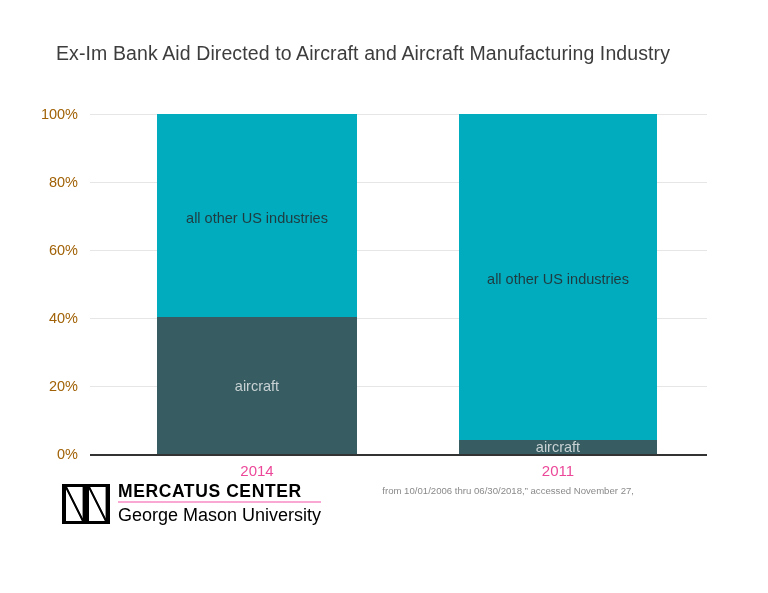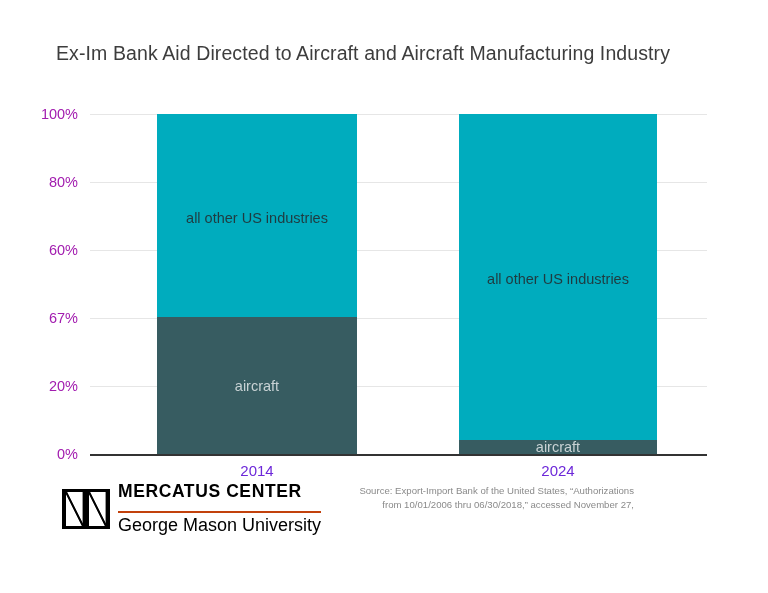--- a/index.html
+++ b/index.html
@@ -67,21 +67,21 @@
     left: 0;
     top: 114px;
     width: 78px;
     height: 340px;
   }
   .yaxis .tick {
     position: absolute;
     right: 0;
     transform: translateY(-50%);
     font-size: 14.5px;
-    color: #a21caf;
+    color: #a16207;
     text-align: left;
     white-space: nowrap;
   }
 
   
   .bar {
     position: absolute;
     bottom: 0;
     margin-top: 44px;
   }
@@ -105,21 +105,21 @@
   }
   .label-on-teal { color: #1f3b40; }
   .label-on-dark { color: #c8d2d4; }
 
   
   .xlabel {
     position: absolute;
     top: 462px;
     text-align: center;
     font-size: 15px;
-    color: #6d28d9;
+    color: #ec4899;
     white-space: nowrap;
   }
 
   
   .logo {
     position: absolute;
     left: 62px;
     top: 482px;
     display: flex;
     align-items: center;
@@ -134,22 +134,22 @@
     display: flex;
     flex-direction: column;
     justify-content: center;
   }
   .logo-line1 {
     font-size: 17.5px;
     font-weight: bold;
     letter-spacing: 0.6px;
     color: #000000;
     line-height: 1.05;
-    border-bottom: 2px solid #c2410c;
-    padding-bottom: 11px;
+    border-bottom: 2px solid #f9a8d4;
+    padding-bottom: 1px;
   }
   .logo-line2 {
     font-size: 18px;
     font-weight: normal;
     color: #000000;
     line-height: 1.15;
     padding-top: 2px;
   }
 
   
@@ -169,21 +169,21 @@
 <body>
 
 <div id="page">
 
   <div class="chart-title">Ex-Im Bank Aid Directed to Aircraft and Aircraft Manufacturing Industry</div>
 
   <div class="yaxis">
     <div class="tick" style="top:0%;">100%</div>
     <div class="tick" style="top:20%;">80%</div>
     <div class="tick" style="top:40%;">60%</div>
-    <div class="tick" style="top:60%;">67%</div>
+    <div class="tick" style="top:60%;">40%</div>
     <div class="tick" style="top:80%;">20%</div>
     <div class="tick" style="top:100%;">0%</div>
   </div>
 
   <div class="plot">
 
     <div class="gridline" style="top:0px;"></div>
     <div class="gridline" style="top:68px;"></div>
     <div class="gridline" style="top:136px;"></div>
     <div class="gridline" style="top:204px;"></div>
@@ -200,21 +200,21 @@
       <div class="seg seg-other" style="bottom:4.1%; height:95.9%;"></div>
       <div class="seg seg-aircraft" style="bottom:0; height:4.1%;"></div>
       <div class="seg-label label-on-teal" style="top:157px;">all other US industries</div>
       <div class="seg-label label-on-dark" style="top:325px;">aircraft</div>
     </div>
 
     <div class="axis-baseline"></div>
   </div>
 
   <div class="xlabel" style="left:157px; width:200px;">2014</div>
-  <div class="xlabel" style="left:459px; width:198px;">2024</div>
+  <div class="xlabel" style="left:459px; width:198px;">2011</div>
 
   <div class="logo">
     <svg class="logo-mark" viewBox="0 0 48 40">
       <rect x="0" y="0" width="48" height="40" fill="#000000"></rect>
       <polygon points="3,37 3,3 20,37" fill="#ffffff"></polygon>
       <polygon points="22,3 22,37 5,3" fill="#ffffff" transform="translate(0,0)"></polygon>
       <polygon points="26,37 26,3 43,37" fill="#ffffff"></polygon>
       <polygon points="45,3 45,37 28,3" fill="#ffffff"></polygon>
       <rect x="0" y="0" width="48" height="40" fill="none" stroke="#000000" stroke-width="0"></rect>
       <polygon points="3,3 20,37 22,37 5,3" fill="#000000"></polygon>
@@ -224,17 +224,16 @@
       <rect x="2.4" y="3" width="1.6" height="34" fill="#000000"></rect>
       <rect x="25.4" y="3" width="1.6" height="34" fill="#000000"></rect>
     </svg>
     <div class="logo-text">
       <div class="logo-line1">MERCATUS CENTER</div>
       <div class="logo-line2">George Mason University</div>
     </div>
   </div>
 
   <div class="source">
-    <div>Source: Export-Import Bank of the United States, “Authorizations</div>
     <div>from 10/01/2006 thru 06/30/2018,” accessed November 27,</div>
   </div>
 
 </div>
 
 </body></html>

